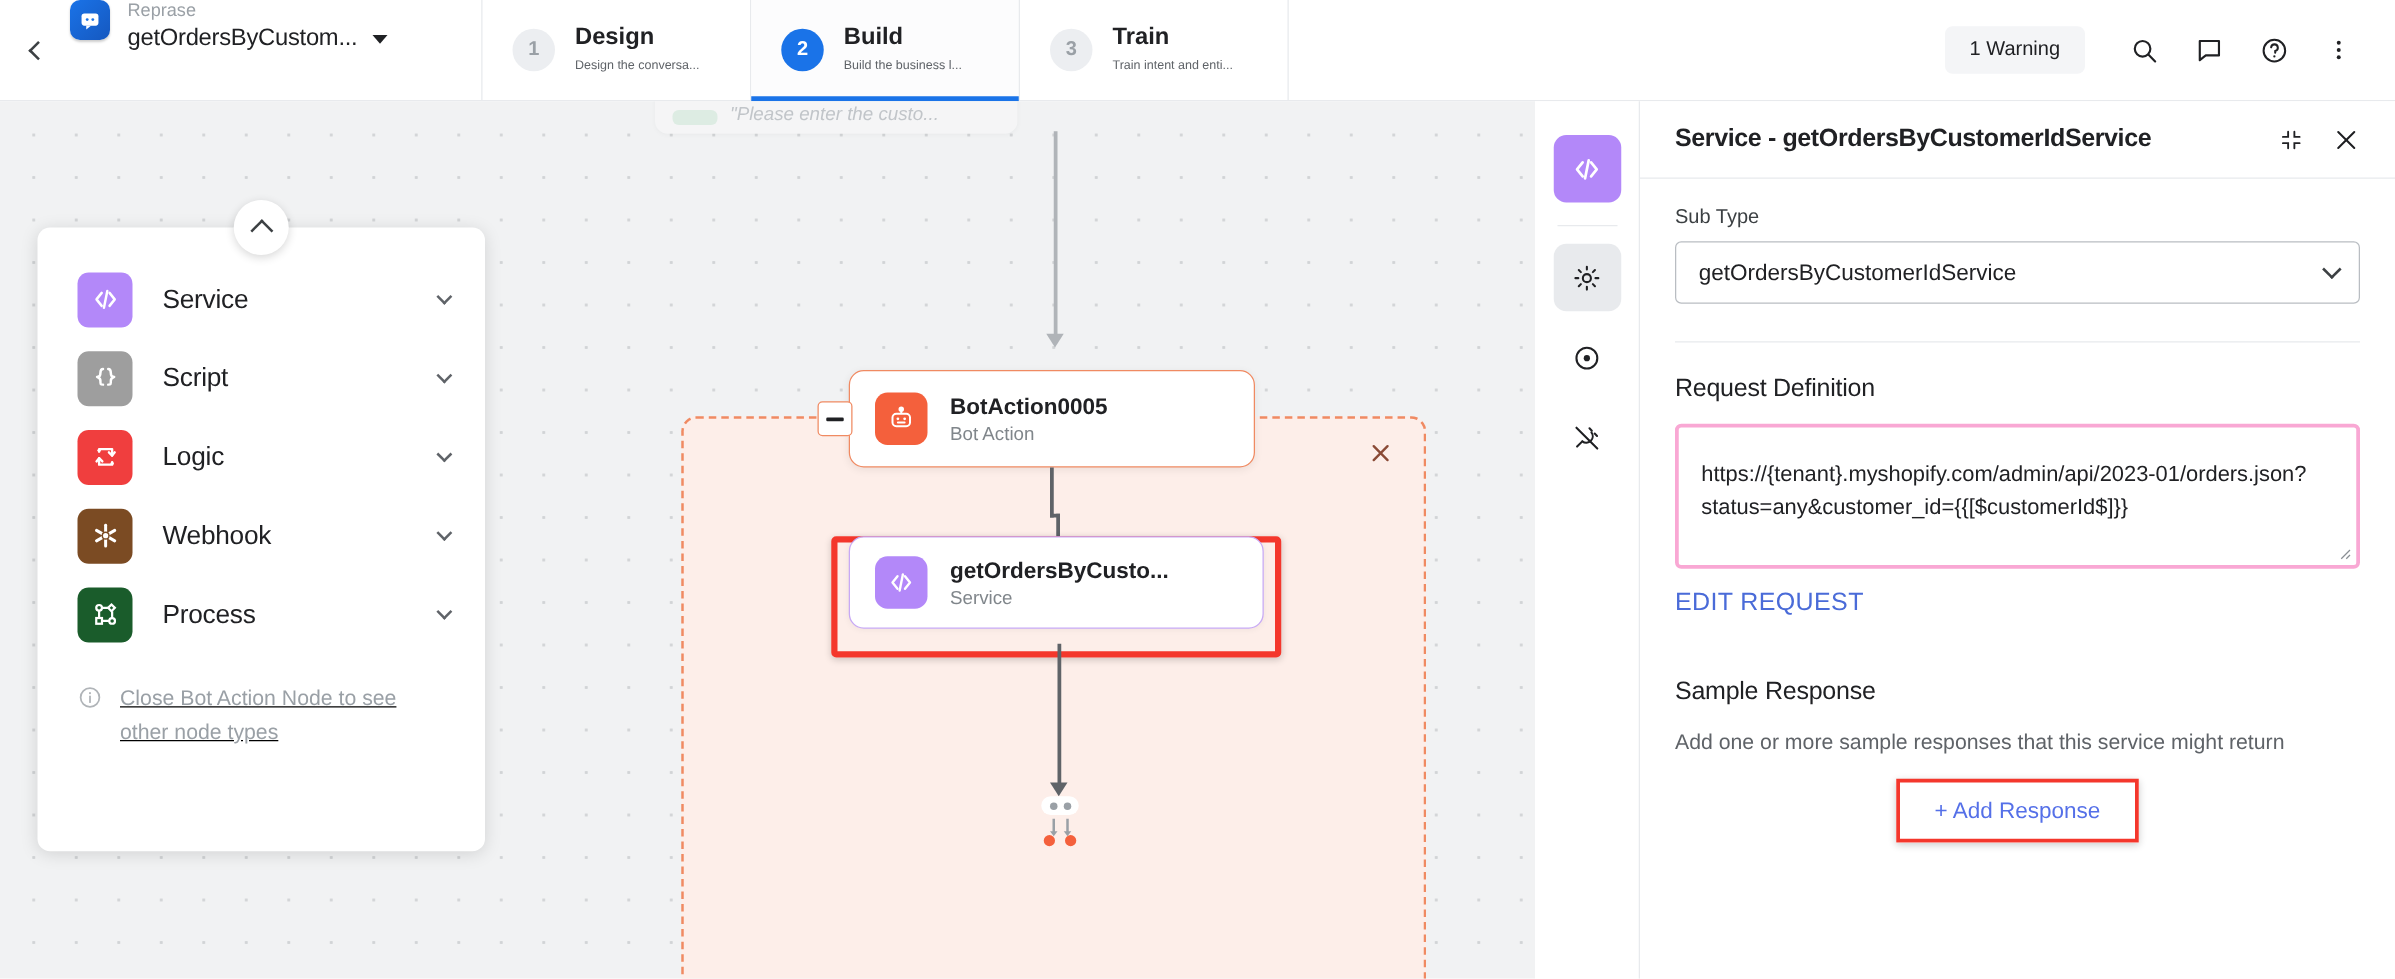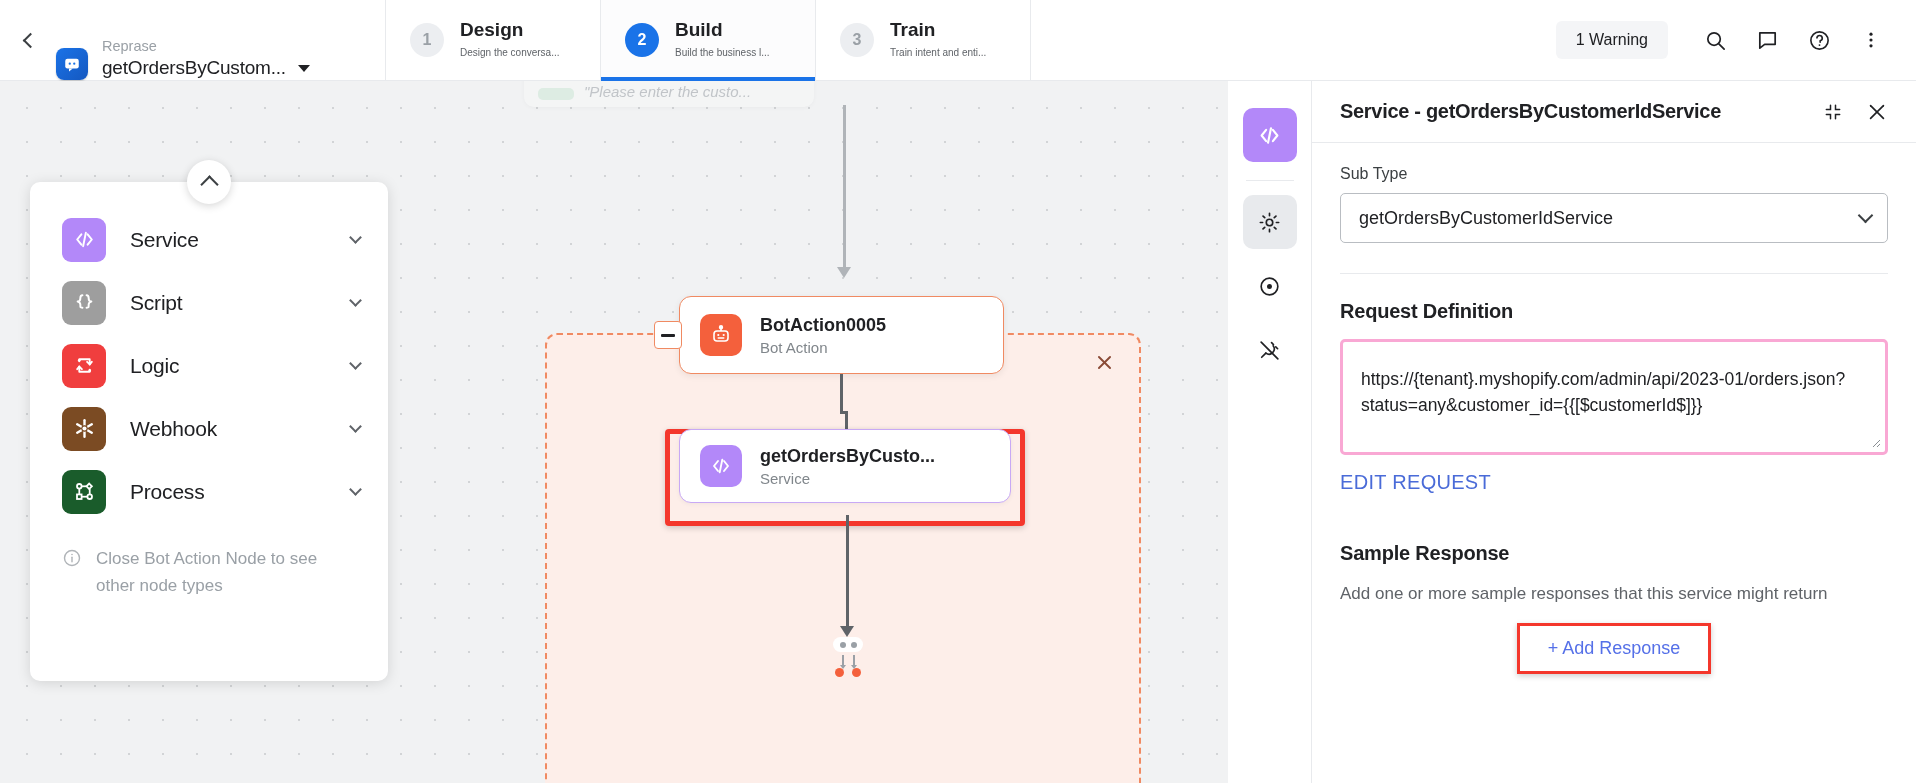--- a/index.html
+++ b/index.html
@@ -20,21 +20,21 @@
   .back-btn {
     width: 56px; display: flex; align-items: center; justify-content: center;
     cursor: pointer;
   }
   .chev-left {
     width: 11px; height: 11px; border-left: 2px solid #3c4043;
     border-bottom: 2px solid #3c4043; transform: rotate(45deg);
     margin-left: 4px;
   }
   .brand-block {
-    display: flex; align-items: flex-end; gap: 14px; padding-right: 24px;
+    display: flex; align-items: flex-start; gap: 14px; padding-right: 24px;
     border-right: 1px solid #e8eaed; min-width: 330px;
   }
   .brand-logo {
     width: 32px; height: 32px; border-radius: 8px;
     background: linear-gradient(135deg,#1a73e8,#1558c0);
     display: flex; align-items: center; justify-content: center;
     box-shadow: 0 1px 2px rgba(0,0,0,.2);
   }
   .brand-logo svg { display:block; }
   .brand-text { display: flex; flex-direction: column; justify-content: center; }
@@ -202,21 +202,21 @@
   .pal-icon {
     width: 44px; height: 44px; border-radius: 9px; flex: none;
     display: flex; align-items: center; justify-content: center;
   }
   .pal-label { font-size: 21px; color: #202124; letter-spacing: -.2px; flex: 1; }
   .pal-chev {
     width: 9px; height: 9px; border-right: 2px solid #5f6368;
     border-bottom: 2px solid #5f6368; transform: rotate(45deg); margin-top: -4px;
   }
   .pal-note {
-    display: flex; gap: 14px; padding: 22px 32px 0 32px;
+    display: flex; gap: 14px; padding: 22px 32px 0 32px; text-decoration: underline;
   }
   .pal-note-txt { font-size: 17px; color: #9aa0a6; line-height: 27px; }
 
   
   .rail {
     position: absolute; top: 81px; left: 1228px; width: 84px; height: 702px;
     background: #fff; border-right: 1px solid #e8eaed;
     display: flex; flex-direction: column; align-items: center; padding-top: 27px;
   }
   .rail-btn {
@@ -248,21 +248,21 @@
     height: 50px; border: 1px solid #b9bdc2; border-radius: 5px;
     display: flex; align-items: center; padding: 0 16px 0 18px; cursor: pointer;
   }
   .select-val { flex: 1; font-size: 18px; color: #202124; }
   .sel-chev {
     width: 11px; height: 11px; border-right: 2px solid #3c4043;
     border-bottom: 2px solid #3c4043; transform: rotate(45deg); margin-top: -5px;
   }
   .divider { height: 1px; background: #e8eaed; margin: 30px 0 0 0; }
   .section-title {
-    font-size: 20px; font-weight: bold; color: #202124; margin: 26px 0 16px 0;
+    font-size: 20px; font-weight: normal; color: #202124; margin: 26px 0 16px 0;
     letter-spacing: -.2px;
   }
   .textarea-box {
     border: 3px solid #f9a8d4; border-radius: 5px; padding: 24px 18px 10px 18px;
     min-height: 116px; position: relative;
   }
   .textarea-txt {
     font-size: 17.5px; color: #202124; line-height: 26px; word-break: break-word;
   }
   .resize-grip {

